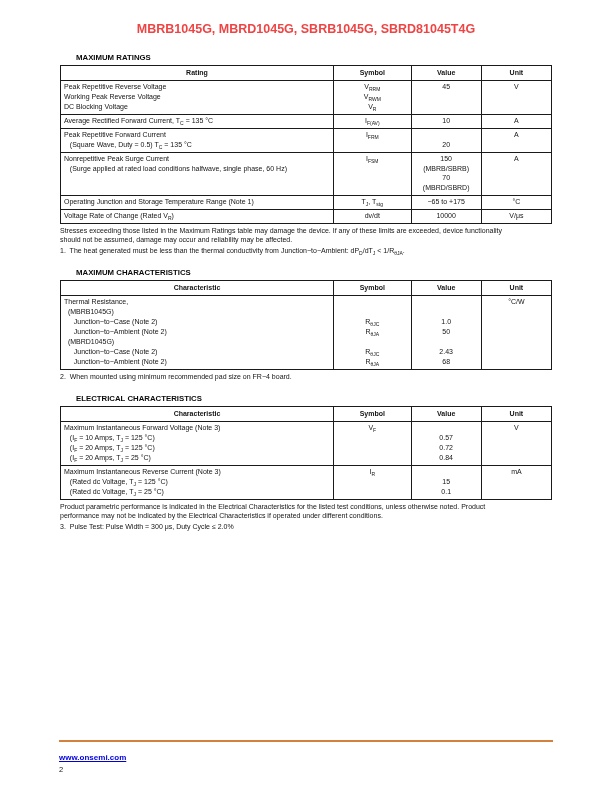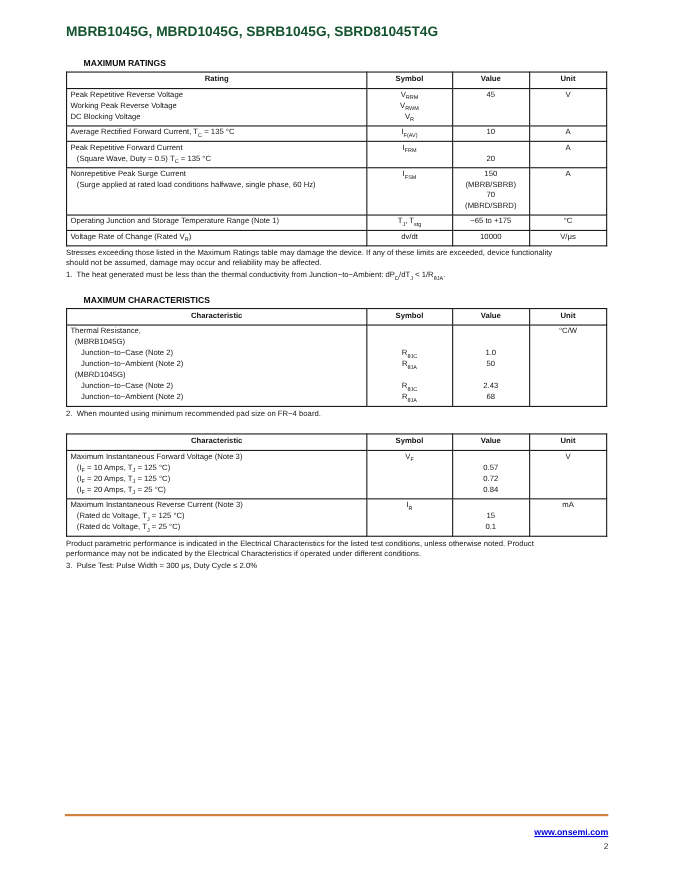--- a/index.html
+++ b/index.html
@@ -1,31 +1,31 @@
 <!DOCTYPE html>
 <html><head>
 <meta charset="utf-8">
 <style>
   html,body{margin:0;padding:0;background:#ffffff;}
   .page{position:relative;width:612px;height:792px;background:#ffffff;
         font-family:"Liberation Sans",sans-serif;color:#141414;overflow:hidden;}
   .content{position:absolute;left:60px;top:22px;width:492px;}
-  .doc-title{font-size:12.5px;font-weight:bold;text-align:left;margin:0 0 17px 0;color:#14532d;}
+  .doc-title{font-size:12.5px;font-weight:bold;text-align:center;margin:0 0 17px 0;color:#ef4444;}
   .sec{margin-top:0;}
   .sec + .sec{margin-top:13px;}
   .sec-heading{font-size:7.8px;font-weight:bold;margin:0 0 3px 0;color:#0a0a0a;padding-left:16px;}
   table.spec{width:100%;border-collapse:collapse;table-layout:fixed;}
   .spec th,.spec td{border:1px solid #1a1a1a;font-size:7px;line-height:1.42;
         padding:1px 3px 2px 3px;vertical-align:top;white-space:pre-wrap;color:#141414;}
   .spec th{text-align:center;font-weight:bold;padding-top:2px;padding-bottom:2px;}
   td.c-char{text-align:left;}
   td.c-sym,td.c-val,td.c-unit{text-align:center;}
   sub{font-size:5px;line-height:0;}
   .note{font-size:7px;line-height:1.3;margin:2px 0 0 0;white-space:pre-wrap;}
-  .footer{position:absolute;left:59px;right:59px;top:740px;text-align:right;}
+  .footer{position:absolute;left:59px;right:59px;top:740px;text-align:left;}
   .footer-rule{height:2px;margin-bottom:4px;}
   .footer-link{font-size:8px;font-weight:bold;color:#0000dd;text-decoration:underline;
         display:inline-block;cursor:pointer;}
   .page-num{font-size:7.5px;color:#141414;margin-top:1px;}
 </style>
 </head>
 <body>
 
 <div class="page">
   <div class="content">
@@ -115,20 +115,21 @@
             <td class="c-sym"><br><br>R<sub>θJC</sub><br>R<sub>θJA</sub><br><br>R<sub>θJC</sub><br>R<sub>θJA</sub></td>
             <td class="c-val"><br><br>1.0<br>50<br><br>2.43<br>68</td>
             <td class="c-unit">°C/W</td>
           </tr>
         </tbody>
       </table>
       <p class="note">2.  When mounted using minimum recommended pad size on FR−4 board.</p>
     </div>
 
     <div class="sec">
+      <div class="sec-heading">ELECTRICAL CHARACTERISTICS</div>
       <table class="spec">
         <colgroup>
             <col style="width:55.6%">
             <col style="width:15.8%">
             <col style="width:14.3%">
             <col style="width:14.3%">
           </colgroup>
         <thead>
           <tr>
             <th>Characteristic</th>

